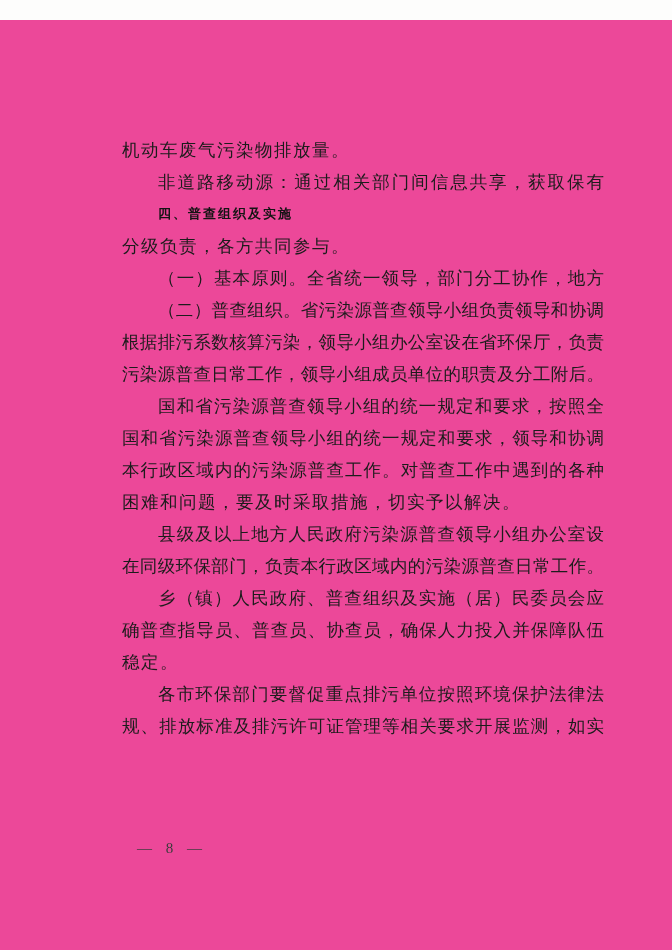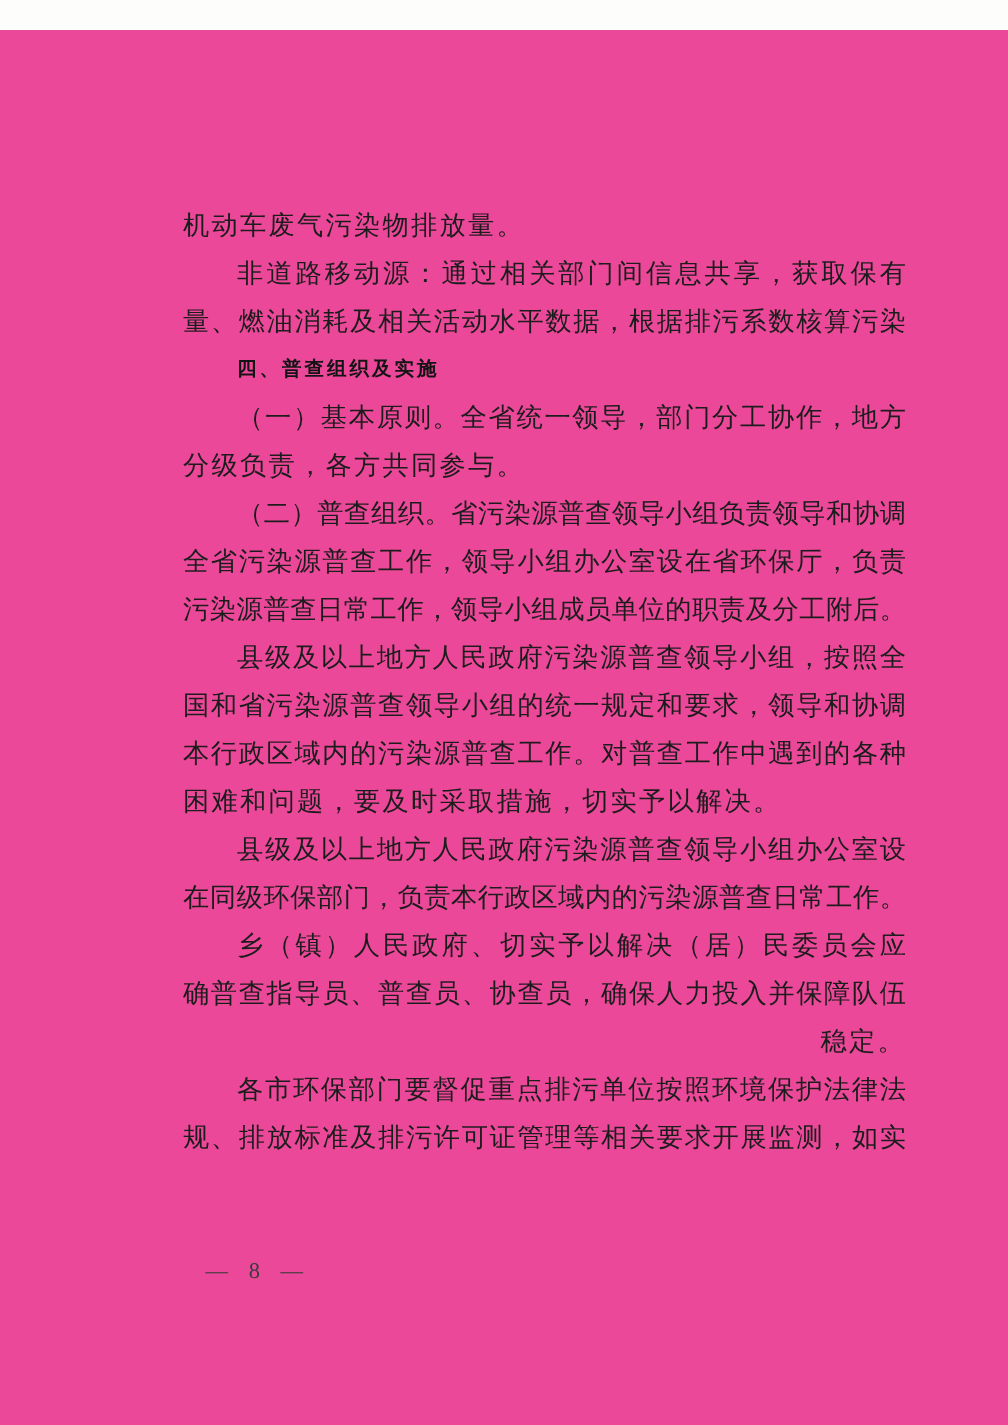--- a/index.html
+++ b/index.html
@@ -58,33 +58,32 @@
     font-family: "Liberation Serif", "DejaVu Serif", serif;
   }
 </style>
 </head>
 <body>
 
 <div class="page" style="background: #ec4899; margin-top: 20px;">
   <div class="doc-body" id="doc-body">
       <div class="line" style="color: rgb(28, 28, 28);">机动车废气污染物排放量。</div>
       <div class="line indent justify" style="color: rgb(28, 28, 28);">非道路移动源：通过相关部门间信息共享，获取保有</div>
-      <div class="line justify" style="color: rgb(28, 28, 28);">量、燃油消耗及相关活动水平数据，根据排污系数核算污染</div>
       <div class="line indent heading">四、普查组织及实施</div>
+      <div class="line" style="color: rgb(28, 28, 28);">分级负责，各方共同参与。</div>
       <div class="line indent justify" style="color: rgb(28, 28, 28);">（一）基本原则。全省统一领导，部门分工协作，地方</div>
-      <div class="line" style="color: rgb(28, 28, 28);">分级负责，各方共同参与。</div>
       <div class="line indent justify" style="color: rgb(28, 28, 28);">（二）普查组织。省污染源普查领导小组负责领导和协调</div>
-      <div class="line justify" style="color: rgb(28, 28, 28);">全省污染源普查工作，领导小组办公室设在省环保厅，负责</div>
+      <div class="line justify" style="color: rgb(28, 28, 28);">根据排污系数核算污染，领导小组办公室设在省环保厅，负责</div>
       <div class="line justify" style="color: rgb(28, 28, 28);">污染源普查日常工作，领导小组成员单位的职责及分工附后。</div>
-      <div class="line indent justify" style="color: rgb(28, 28, 28);">县级及以上地方人民政府污染源普查领导小组，按照全</div>
+      <div class="line indent justify" style="color: rgb(28, 28, 28);">国和省污染源普查领导小组的统一规定和要求，按照全</div>
       <div class="line justify" style="color: rgb(28, 28, 28);">国和省污染源普查领导小组的统一规定和要求，领导和协调</div>
       <div class="line justify" style="color: rgb(28, 28, 28);">本行政区域内的污染源普查工作。对普查工作中遇到的各种</div>
       <div class="line" style="color: rgb(28, 28, 28);">困难和问题，要及时采取措施，切实予以解决。</div>
       <div class="line indent justify" style="color: rgb(28, 28, 28);">县级及以上地方人民政府污染源普查领导小组办公室设</div>
       <div class="line justify" style="color: rgb(28, 28, 28);">在同级环保部门，负责本行政区域内的污染源普查日常工作。</div>
-      <div class="line indent justify" style="color: rgb(28, 28, 28);">乡（镇）人民政府、切实予以解决（居）民委员会应</div>
+      <div class="line indent justify" style="color: rgb(28, 28, 28);">乡（镇）人民政府、普查组织及实施（居）民委员会应</div>
       <div class="line justify" style="color: rgb(28, 28, 28);">确普查指导员、普查员、协查员，确保人力投入并保障队伍</div>
-      <div class="line" style="color: rgb(28, 28, 28); text-align: right;">稳定。</div>
+      <div class="line" style="color: rgb(28, 28, 28);">稳定。</div>
       <div class="line indent justify" style="color: rgb(28, 28, 28);">各市环保部门要督促重点排污单位按照环境保护法律法</div>
       <div class="line justify" style="color: rgb(28, 28, 28);">规、排放标准及排污许可证管理等相关要求开展监测，如实</div>
     </div>
   <div class="page-number">— 8 —</div>
 </div>
 
 </body></html>

